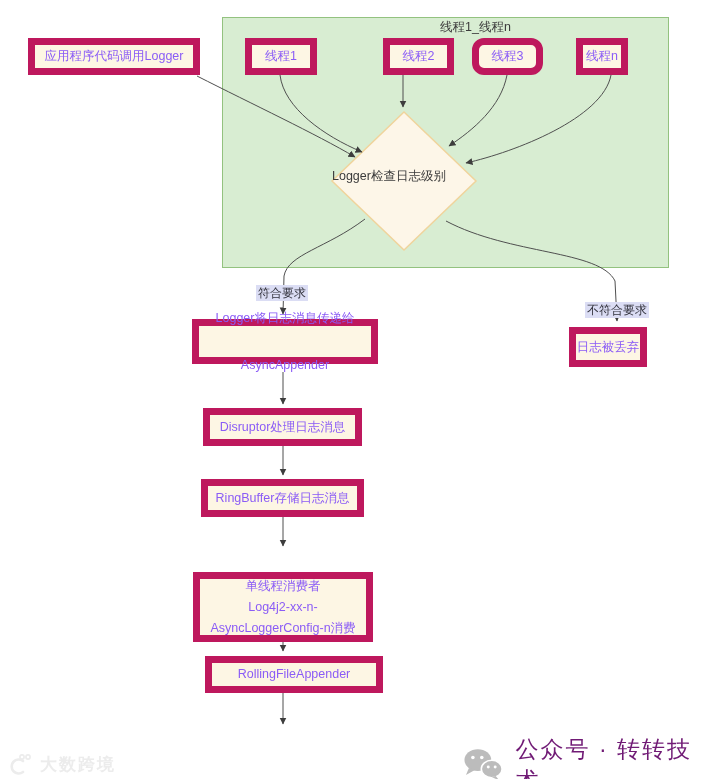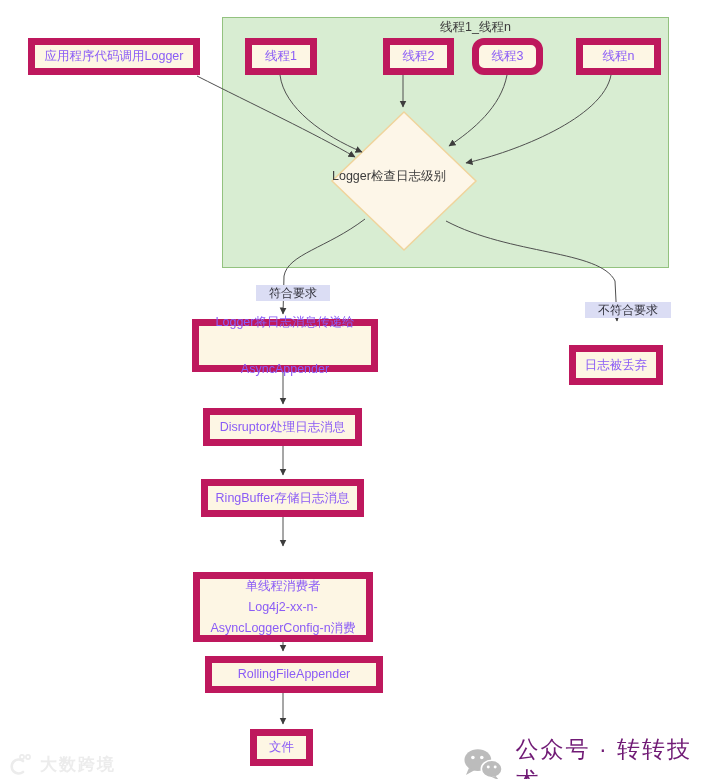--- a/index.html
+++ b/index.html
@@ -20,37 +20,37 @@
   .node{
     position:absolute;background:#fdf6e4;border:7px solid #be185d;
     box-sizing:border-box;display:flex;align-items:center;justify-content:center;
     font-size:12.5px;color:#8b5cf6;text-align:center;z-index:2;line-height:21px;
     flex-direction:column;
   }
   .node-app   {left:28px; top:38px; width:172px;height:37px;}
   .node-t1    {left:245px;top:38px; width:72px; height:37px;}
   .node-t2    {left:367px;top:38px; width:71px; height:37px;margin-left:16px;}
   .node-t3    {left:472px;top:38px; width:71px; height:37px;border-radius:12px;}
-  .node-tn    {left:576px;top:38px; width:85px; height:37px;}
-  .node-async {left:192px;top:319px;width:186px;height:53px;gap:26px;}
+  .node-tn    {left:576px;top:38px; width:52px; height:37px;}
+  .node-async {left:192px;top:319px;width:186px;height:45px;gap:26px;}
   .node-disr  {left:203px;top:408px;width:159px;height:38px;}
   .node-ring  {left:201px;top:479px;width:163px;height:38px;}
   .node-cons  {left:193px;top:572px;width:180px;height:70px;}
   .node-roll  {left:205px;top:656px;width:178px;height:37px;}
   .node-file  {left:250px;top:729px;width:63px; height:37px;}
-  .node-disc  {left:569px;top:327px;width:94px; height:40px;margin-top:18px;}
+  .node-disc  {left:569px;top:327px;width:78px; height:40px;}
 
   .diamond-label{
     position:absolute;left:332px;top:168px;width:144px;text-align:left;
     font-size:12.5px;color:#3b3b3b;z-index:3;
   }
 
   .edge-label{
     position:absolute;background:#dbddf4;color:#33333d;
-    font-size:12px;line-height:16px;padding:0 13px;z-index:3;
+    font-size:12px;line-height:16px;padding:0 2px;z-index:3;
   }
   .edge-label.pass{left:256px;top:285px;}
   .edge-label.fail{left:585px;top:302px;}
 
   .wm-left{
     position:absolute;left:6px;top:752px;display:flex;align-items:center;gap:6px;
     z-index:4;color:#ececec;font-size:17px;font-weight:bold;letter-spacing:2px;
   }
   .wm-right{
     position:absolute;left:462px;top:734px;display:flex;align-items:center;gap:12px;
@@ -140,23 +140,20 @@
   <div class="node node-cons">
     <span>单线程消费者</span>
     <span>Log4j2-xx-n-</span>
     <span>AsyncLoggerConfig-n消费</span>
   </div>
 
   <div class="node node-roll">
     <span>RollingFileAppender</span>
   </div>
 
-  <div class="node node-file">
-    <span>文件</span>
-  </div>
 
   <div class="wm-left">
     <svg width="28" height="24" viewBox="0 0 28 24">
       <path d="M17,9 A7,7 0 1 0 17,20" stroke="#ececec" stroke-width="2.6" fill="none" stroke-linecap="round"></path>
       <circle cx="16" cy="5" r="2.1" stroke="#ececec" stroke-width="1.6" fill="none"></circle>
       <circle cx="22" cy="5" r="2.1" stroke="#ececec" stroke-width="1.6" fill="none"></circle>
     </svg>
     <span>大数跨境</span>
   </div>
 

